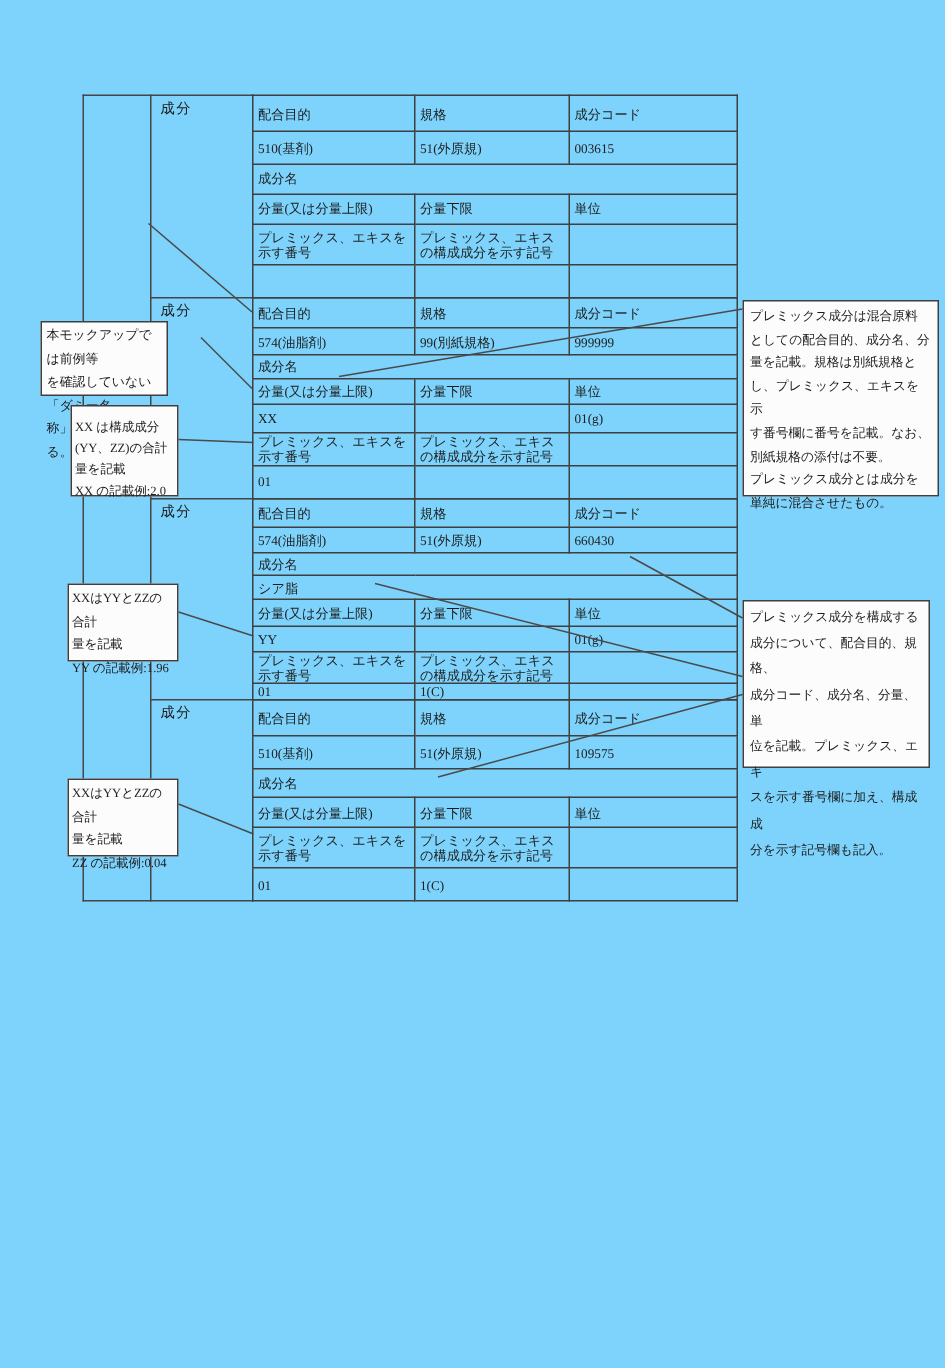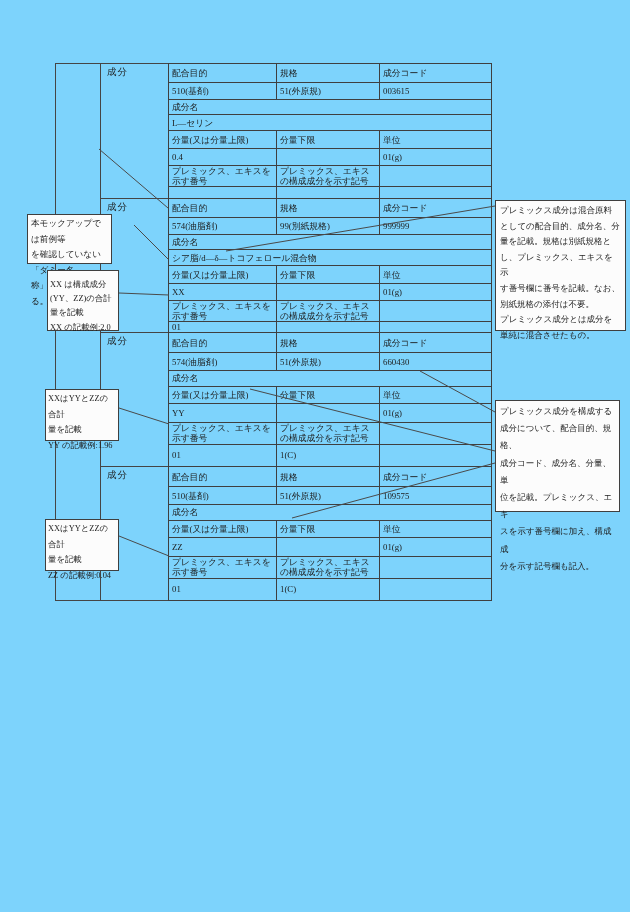--- a/index.html
+++ b/index.html
@@ -67,31 +67,23 @@
     </tr>
     <tr>
       <td>510(基剤)</td>
       <td>51(外原規)</td>
       <td>003615</td>
     </tr>
     <tr>
           <td colspan="3">成分名</td>
         </tr>
     <tr>
-          <td colspan="3">L―セリン</td>
-        </tr>
-    <tr>
-      <td>分量(又は分量上限)</td>
-      <td>分量下限</td>
-      <td>単位</td>
-    </tr>
-    <tr>
-      <td>0.4</td>
-      <td></td>
-      <td>01(g)</td>
+      <td>分量(又は分量上限)</td>
+      <td>分量下限</td>
+      <td>単位</td>
     </tr>
     <tr>
       <td class="wrap">プレミックス、エキスを示す番号</td>
       <td class="wrap">プレミックス、エキスの構成成分を示す記号</td>
       <td></td>
     </tr>
     <tr>
       <td></td>
       <td></td>
       <td></td>
@@ -113,23 +105,20 @@
     </tr>
     <tr>
       <td>574(油脂剤)</td>
       <td>99(別紙規格)</td>
       <td>999999</td>
     </tr>
     <tr>
           <td colspan="3">成分名</td>
         </tr>
     <tr>
-          <td colspan="3">シア脂/d―δ―トコフェロール混合物</td>
-        </tr>
-    <tr>
       <td>分量(又は分量上限)</td>
       <td>分量下限</td>
       <td>単位</td>
     </tr>
     <tr>
       <td>XX</td>
       <td></td>
       <td>01(g)</td>
     </tr>
     <tr>
@@ -159,20 +148,23 @@
     </tr>
     <tr>
       <td>574(油脂剤)</td>
       <td>51(外原規)</td>
       <td>660430</td>
     </tr>
     <tr>
           <td colspan="3">成分名</td>
         </tr>
     <tr>
+          <td colspan="3">シア脂</td>
+        </tr>
+    <tr>
       <td>分量(又は分量上限)</td>
       <td>分量下限</td>
       <td>単位</td>
     </tr>
     <tr>
       <td>YY</td>
       <td></td>
       <td>01(g)</td>
     </tr>
     <tr>
@@ -205,25 +197,20 @@
       <td>51(外原規)</td>
       <td>109575</td>
     </tr>
     <tr>
           <td colspan="3">成分名</td>
         </tr>
     <tr>
       <td>分量(又は分量上限)</td>
       <td>分量下限</td>
       <td>単位</td>
-    </tr>
-    <tr>
-      <td>ZZ</td>
-      <td></td>
-      <td>01(g)</td>
     </tr>
     <tr>
       <td class="wrap">プレミックス、エキスを示す番号</td>
       <td class="wrap">プレミックス、エキスの構成成分を示す記号</td>
       <td></td>
     </tr>
     <tr>
       <td>01</td>
       <td>1(C)</td>
       <td></td>

